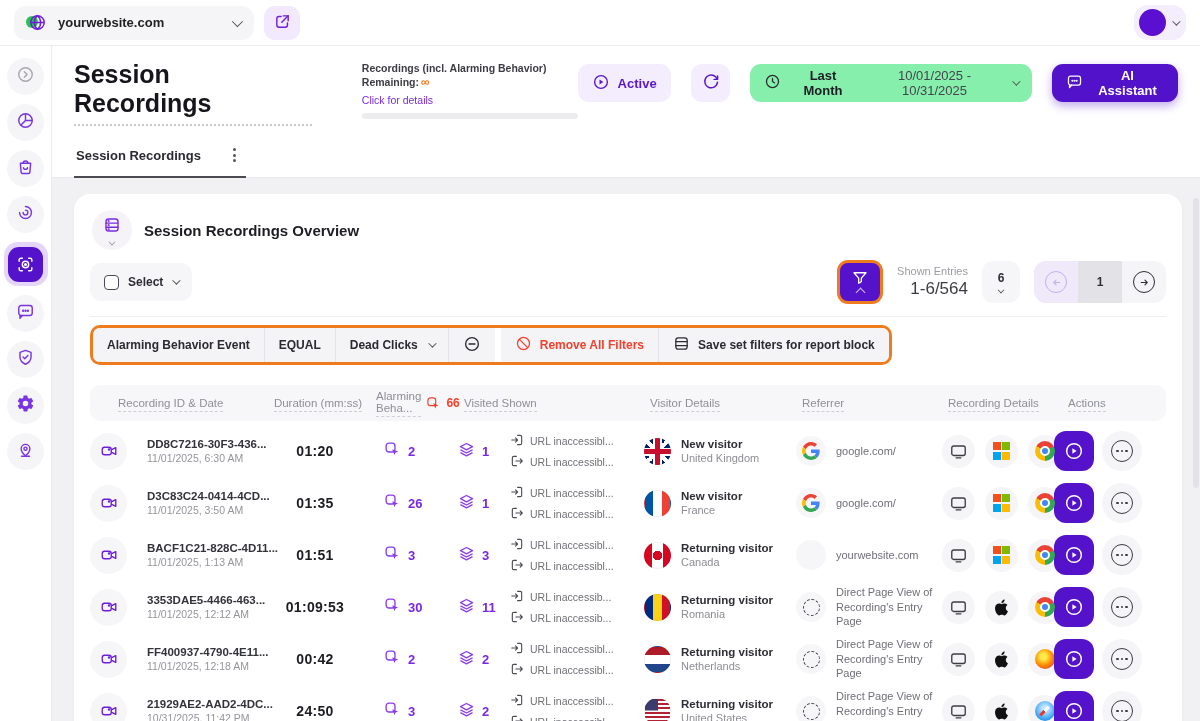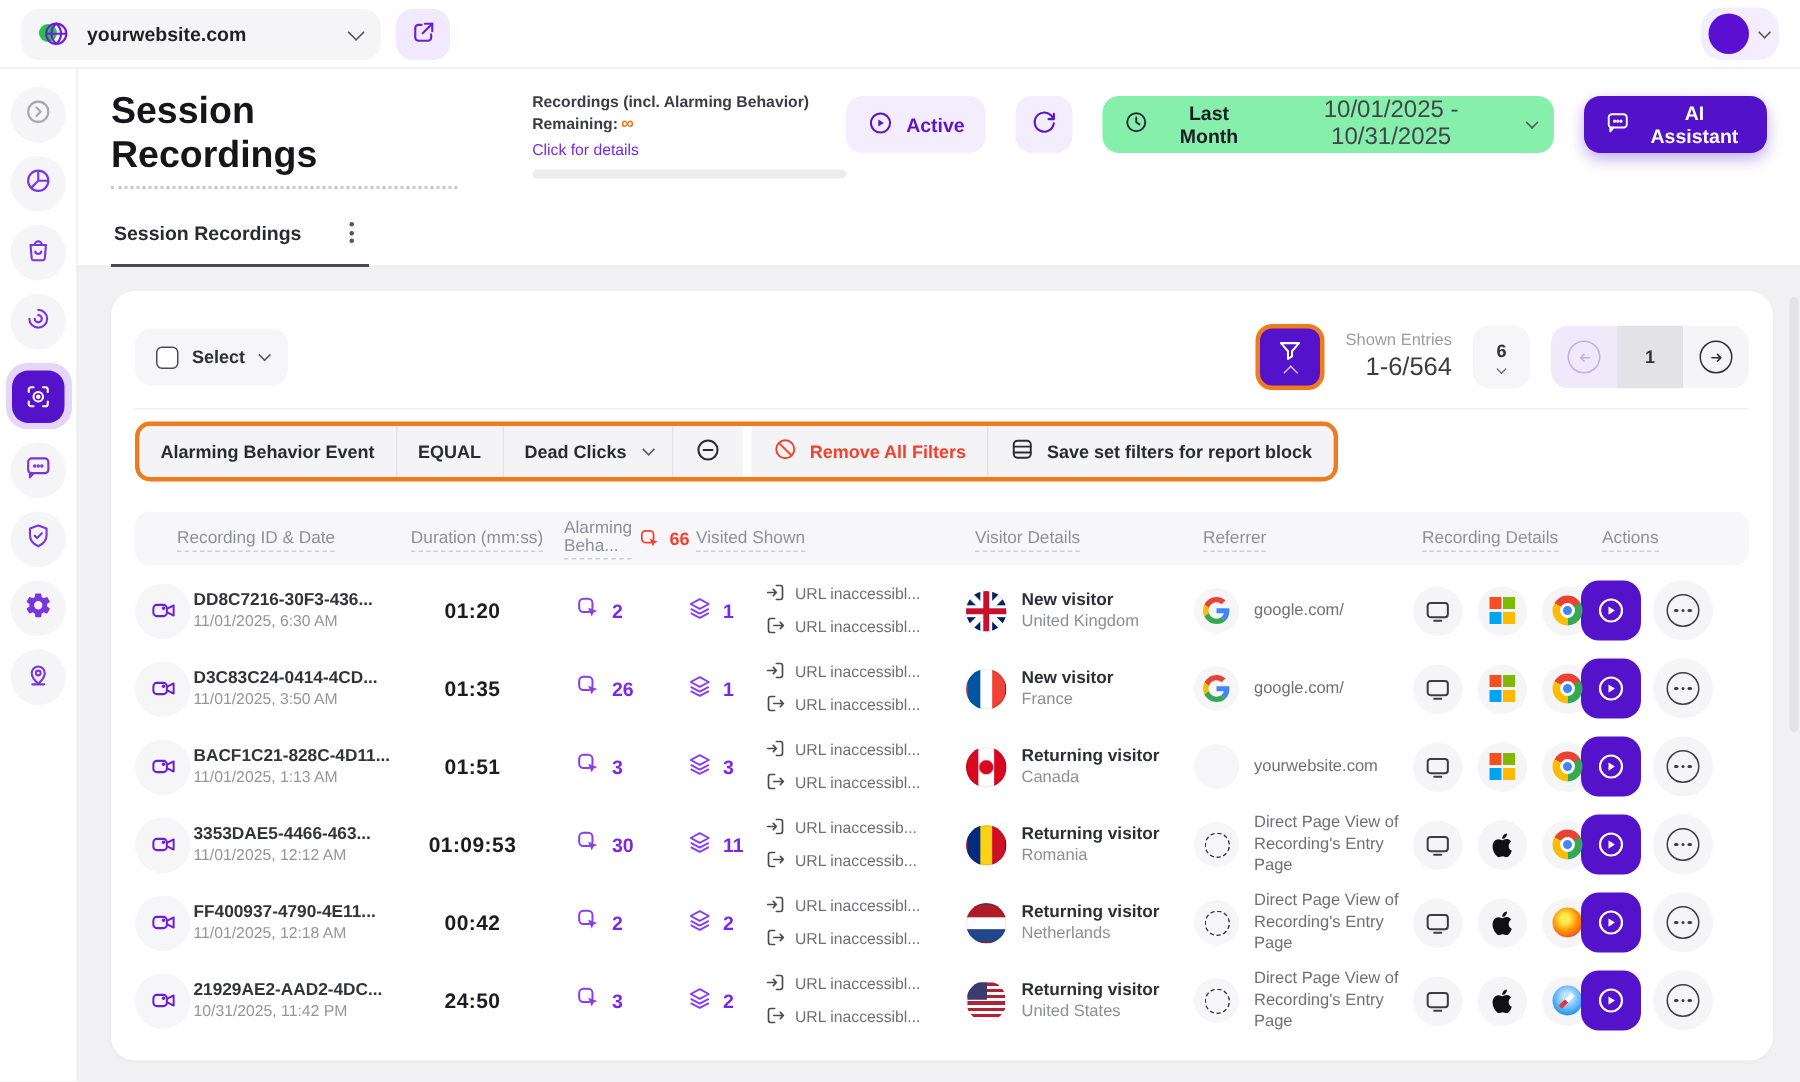--- a/index.html
+++ b/index.html
@@ -36,21 +36,21 @@
   .remaining { margin-left:50px; width:218px; padding-top:2px; }
   .rem-line { font-size:10.5px; font-weight:bold; color:#3c3c44; line-height:1.25; }
   .rem-inf { color:#f0791f; font-size:12px; font-weight:bold; margin-left:2px; }
   .rem-link { font-size:10.5px; color:#7a2be2; cursor:pointer; margin-top:1px; display:inline-block; }
   .rem-bar { margin-top:5px; height:6px; border-radius:3px; background:#ececef; }
   .head-ctl { margin-left:auto; display:flex; align-items:center; gap:20px; padding-top:4px; }
   .pill { height:38px; border-radius:11px; display:flex; align-items:center; gap:8px; padding:0 14px; font-size:13px; font-weight:bold; border:none; cursor:pointer; }
   .pill.lav { background:#f3edfd; color:#5a16ce; }
   .pill.icon-only { width:40px; justify-content:center; padding:0; }
   .pill.gray { background:#86efac; color:#1d1d24; }
-  .pill .sub { font-weight:normal; font-size:16px; color:#44444c; }
+  .pill .sub { font-weight:normal; font-size:13px; color:#44444c; }
   .pill.primary { background:#5212c9; color:#fff; box-shadow:0 4px 10px rgba(82,18,201,.35); }
 
   .tabrow { display:flex; align-items:center; padding:10px 22px 0 22px; border-bottom:1px solid #e9e9ee; }
   .tab { font-size:13px; font-weight:bold; color:#2a2a32; padding:6px 4px 12px 2px; border-bottom:2px solid #4a4a52; display:flex; align-items:center; gap:26px; margin-bottom:-1px; min-width:130px; cursor:pointer; }
   .kebab { display:inline-flex; flex-direction:column; gap:2.5px; cursor:pointer; padding:2px 6px; }
   .kebab i { width:3px; height:3px; border-radius:50%; background:#555; }
 
   
   .content { flex:1; background:#f1f1f4; padding:16px 18px 16px 22px; position:relative; }
   .card { background:#fff; border-radius:16px; height:100%; padding:14px 16px; box-shadow:0 1px 3px rgba(30,30,40,.04); }
@@ -96,21 +96,21 @@
   .th { padding-left:6px; }
   .th.c1 { padding-left:28px; }
   .th.c2 { text-align:center; }
   .th.c3 { display:flex; align-items:center; gap:5px; }
   .th .alarm-total { color:#f4402c; font-weight:bold; font-size:12px; }
   .th .alarm-ico { color:#f4402c; display:inline-flex; }
 
   .tbody { margin-top:4px; }
   .trow { height:52px; }
   .cell { display:flex; align-items:center; min-width:0; }
-  .c-id { gap:2px; }
+  .c-id { gap:20px; }
   .row-cam { width:37px; height:37px; border-radius:50%; background:#f6f5f8; display:flex; align-items:center; justify-content:center; color:#6d1fd8; flex:none; }
   .rid { font-size:11.5px; font-weight:bold; color:#33333b; white-space:nowrap; }
   .rdate { font-size:10.5px; color:#94949c; margin-top:2px; white-space:nowrap; }
   .c-dur { justify-content:center; font-size:14px; font-weight:bold; color:#1c1c22; letter-spacing:.3px; }
   .c-alarm { gap:7px; padding-left:14px; color:#7a27e8; font-size:13px; font-weight:bold; }
   .c-alarm svg, .pages-count svg { color:#8a3df0; }
   .c-pages { gap:10px; }
   .pages-count { display:flex; align-items:center; gap:7px; color:#7a27e8; font-size:13px; font-weight:bold; width:42px; flex:none; }
   .urls { display:flex; flex-direction:column; gap:5px; min-width:0; }
   .url-line { display:flex; align-items:center; gap:6px; font-size:10.5px; color:#6f6f78; white-space:nowrap; }
@@ -317,20 +317,33 @@
             <i></i>
             <i></i>
             <i></i>
           </span>
       </div>
     </div>
 
     <div class="content">
       <div class="card">
 
+        <div class="ov-head">
+          <div class="ov-ico">
+            <span><svg width="18" height="18" viewBox="0 0 24 24" fill="none" stroke="currentColor" stroke-width="1.8" stroke-linecap="round">
+                  <rect x="4" y="4" width="16" height="16" rx="3.5"></rect>
+                  <path d="M4 9.5h16M4 15h16"></path>
+                  <circle cx="7.5" cy="6.8" r=".5" fill="currentColor"></circle>
+                  <circle cx="7.5" cy="12.2" r=".5" fill="currentColor"></circle>
+                  <circle cx="7.5" cy="17.6" r=".5" fill="currentColor"></circle>
+                </svg></span>
+            <span class="chev sm" style="transform:rotate(45deg) scale(.8);"></span>
+          </div>
+          <div class="ov-title">Session Recordings Overview</div>
+        </div>
 
         <div class="ctl-row">
           <div class="select-pill">
             <span class="cbx"></span>
             <span class="select-lbl">Select</span>
             <span class="chev sm"></span>
           </div>
           <div class="ctl-right">
             <button class="filter-btn">
               <span><svg width="18" height="18" viewBox="0 0 24 24" fill="none" stroke="currentColor" stroke-width="1.8" stroke-linejoin="round">

